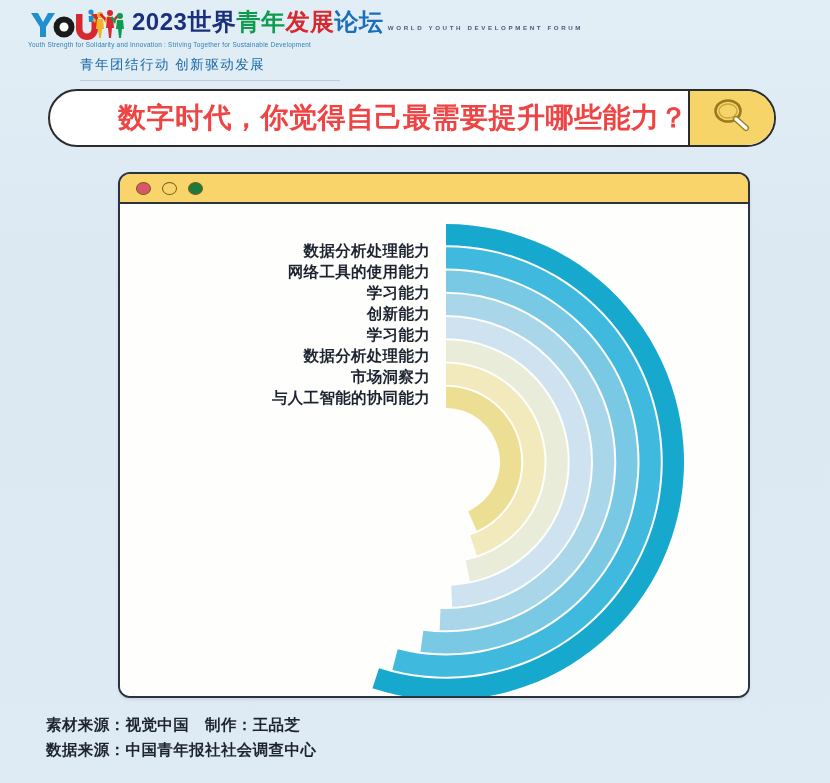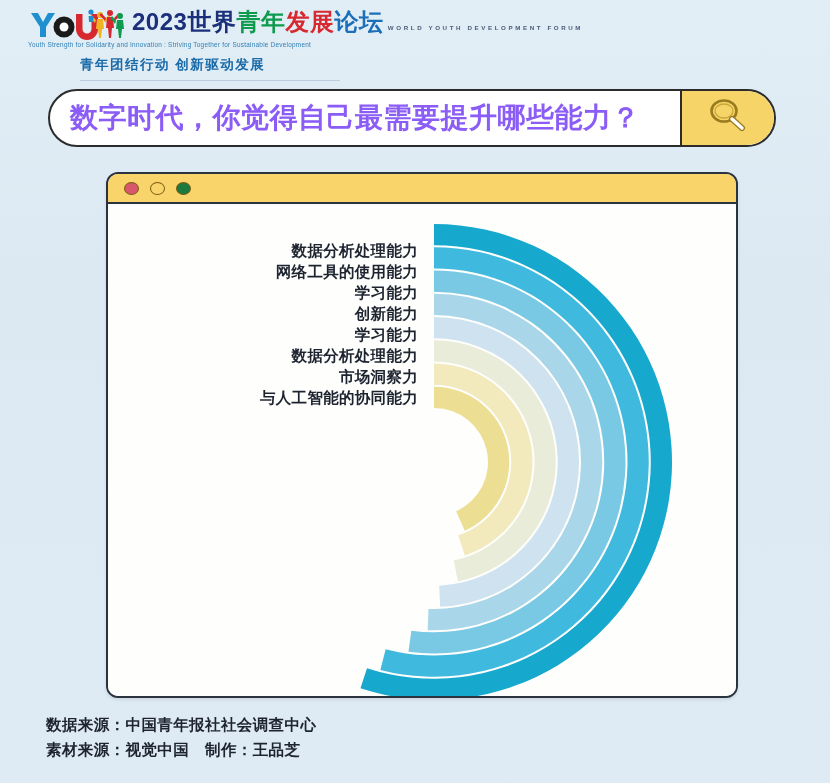--- a/index.html
+++ b/index.html
@@ -63,21 +63,21 @@
     font-size: 6.4px;
     letter-spacing: 0.25px;
     color: #2f7fb5;
     white-space: nowrap;
   }
   .logo-tagline-cn {
     position: absolute;
     left: 80px;
     top: 56px;
     font-size: 13.5px;
-    font-weight: bold;
+    font-weight: normal;
     color: #1a6aa8;
     letter-spacing: 1.5px;
     white-space: nowrap;
   }
   .header-rule {
     position: absolute;
     left: 80px;
     top: 80px;
     width: 260px;
     height: 1px;
@@ -96,41 +96,42 @@
     background: #ffffff;
     box-sizing: border-box;
     display: flex;
     align-items: stretch;
     overflow: hidden;
   }
   .title-text {
     flex: 1;
     display: flex;
     align-items: center;
-    padding-left: 20px;
+    padding-left: 36px;
     font-size: 28px;
     font-weight: bold;
-    color: #8b5cf6;
+    color: #ef4444;
     letter-spacing: 0.5px;
     white-space: nowrap;
+    margin-left: 32px;
   }
   .title-icon-cell {
     width: 92px;
     background: #f7d468;
     border-left: 2px solid #2c2c2c;
     border-radius: 0 27px 27px 0;
     display: flex;
     align-items: center;
     justify-content: center;
   }
 
   
   .window {
     position: absolute;
-    left: 106px;
+    left: 118px;
     top: 172px;
     width: 632px;
     height: 526px;
     border: 2px solid #2b3340;
     border-radius: 12px;
     background: #fefefc;
     box-sizing: border-box;
     overflow: hidden;
     box-shadow: 0 2px 3px rgba(60,80,100,0.12);
   }
@@ -292,15 +293,15 @@
       <div class="cat-label">创新能力</div>
       <div class="cat-label">学习能力</div>
       <div class="cat-label">数据分析处理能力</div>
       <div class="cat-label">市场洞察力</div>
       <div class="cat-label">与人工智能的协同能力</div>
     </div>
   </div>
 </div>
 
 <div class="footer">
+  <div class="footer-line">素材来源：视觉中国　制作：王品芝</div>
   <div class="footer-line">数据来源：中国青年报社社会调查中心</div>
-  <div class="footer-line">素材来源：视觉中国　制作：王品芝</div>
 </div>
 
 </body></html>

